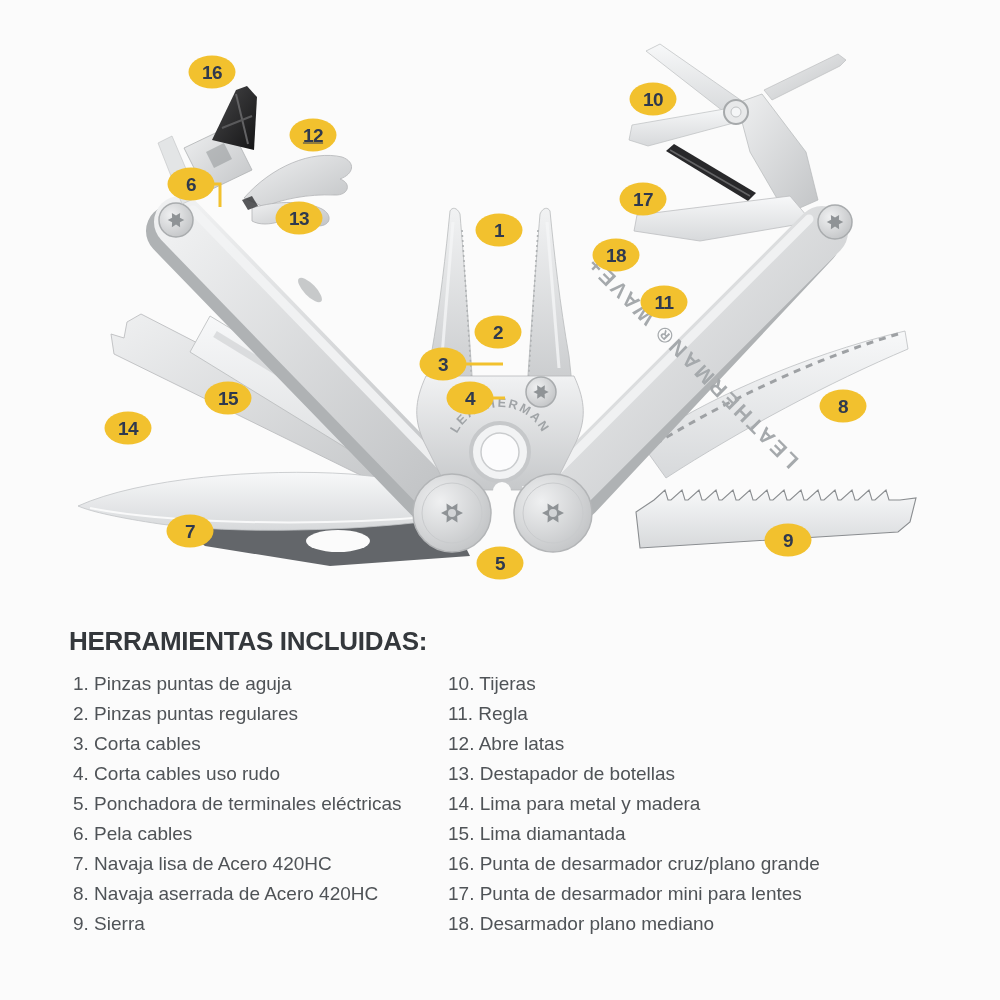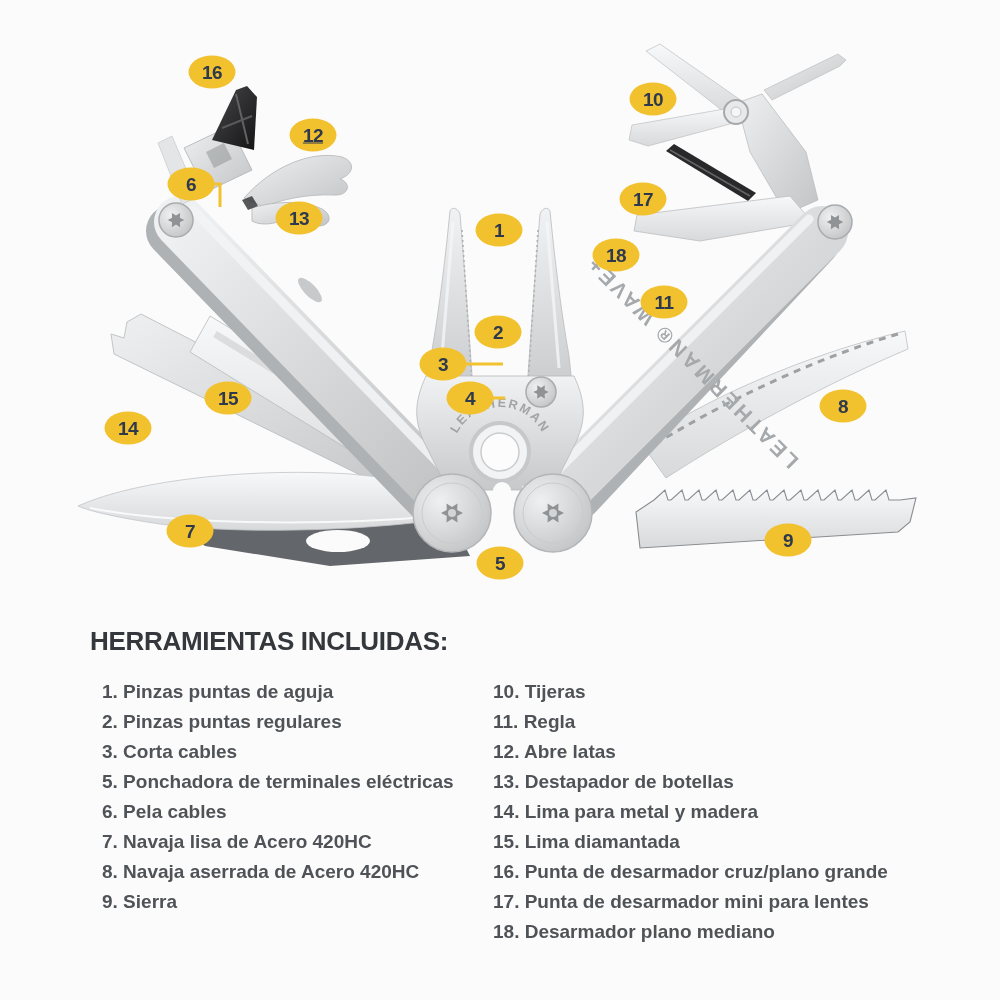--- a/index.html
+++ b/index.html
@@ -27,31 +27,31 @@
     background:var(--badge-bg);
     color:var(--badge-fg);
     border-radius:50%;
     font-weight:bold;
     font-size:19px;
     line-height:33px;
     text-align:center;
     letter-spacing:-0.5px;
   }
   #leader-lines polyline{stroke:var(--badge-bg);stroke-width:3;fill:none;}
-  .tools-section{padding-left:90px;padding-right:40px;margin-top:26px;}
+  .tools-section{padding-left:69px;padding-right:40px;margin-top:26px;}
   .tools-title{
     margin:0;
     font-size:26px;
     font-weight:bold;
     letter-spacing:-0.3px;
     color:var(--title-color);
   }
   .list-columns{display:flex;margin-top:8px;}
   .tool-col{
-    list-style:none;margin:12px;padding:0;font-weight:bold;
+    list-style:none;margin:4px;padding:0;
   }
   .tool-col:first-child{width:367px;flex:0 0 367px;}
   .tool-col li{
     font-size:19px;
     line-height:30px;
     color:var(--list-color);
     white-space:nowrap;
   }
 </style>
 </head>
@@ -228,20 +228,21 @@
     </div>
 </div>
 
 <section class="tools-section">
   <h2 class="tools-title">HERRAMIENTAS INCLUIDAS:</h2>
   <div class="list-columns" id="list-columns">
       <ul class="tool-col">
         <li>1. Pinzas puntas de aguja</li>
         <li>2. Pinzas puntas regulares</li>
         <li>3. Corta cables</li>
+        <li>4. Corta cables uso rudo</li>
         <li>5. Ponchadora de terminales eléctricas</li>
         <li>6. Pela cables</li>
         <li>7. Navaja lisa de Acero 420HC</li>
         <li>8. Navaja aserrada de Acero 420HC</li>
         <li>9. Sierra</li>
       </ul>
       <ul class="tool-col">
         <li>10. Tijeras</li>
         <li>11. Regla</li>
         <li>12. Abre latas</li>

